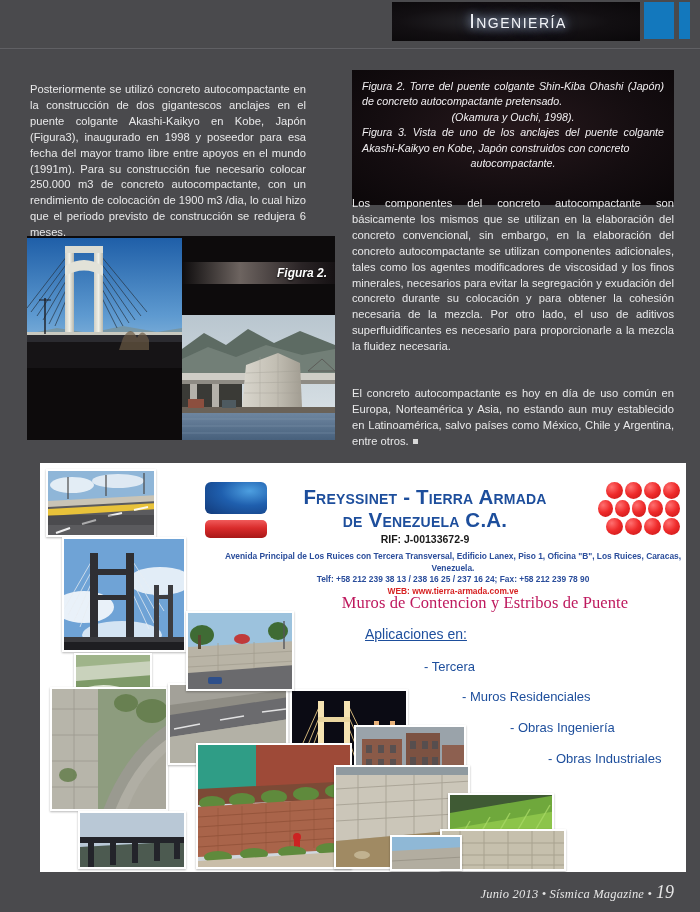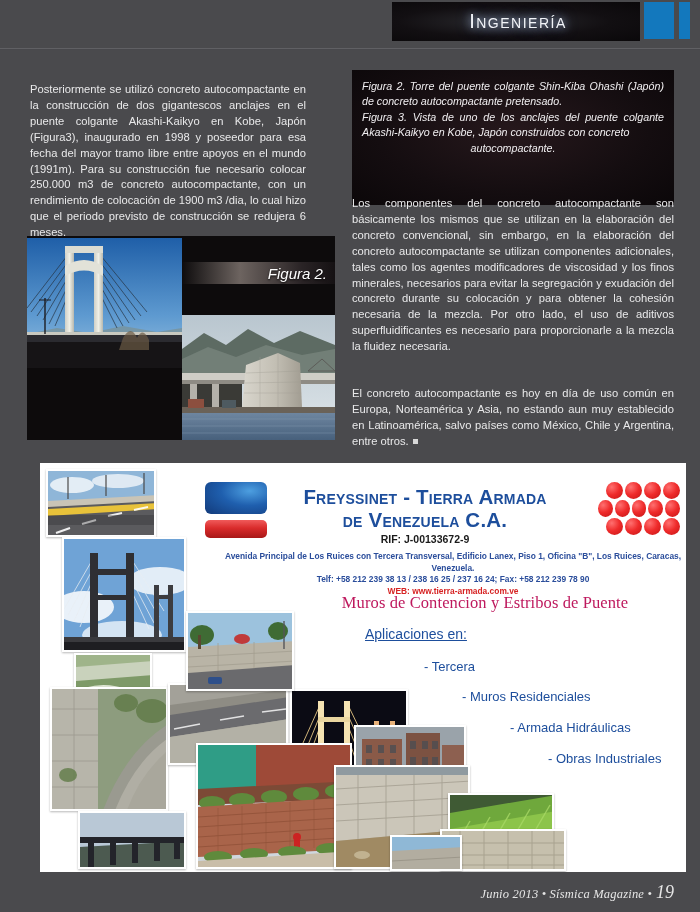--- a/index.html
+++ b/index.html
@@ -137,23 +137,23 @@
   .fig-label-strip {
     position: absolute;
     height: 22px;
     background: linear-gradient(to right, rgba(25,22,24,0.05) 0%, #6d6460 38%, #2a2426 78%, #151113 100%);
     display: flex;
     align-items: center;
   }
   #fig2-strip { left: 155px; top: 26px; width: 153px; justify-content: flex-end; padding-right: 8px;}
   #fig3-strip { left: 0px;  top: 156px; width: 155px; justify-content: flex-end; padding-right: 10px;}
   .fig-label {
-    font-size: 15px;
+    font-size: 12px;
     font-style: italic;
-    font-weight: normal;
+    font-weight: bold;
     color: #ffffff;
     font-family: "Liberation Sans", sans-serif;
     text-shadow: 0 1px 2px rgba(0,0,0,0.9);
   }
 
   
   #ad-panel {
     position: absolute;
     left: 27px; top: 463px;
     width: 646px; height: 409px;
@@ -301,20 +301,21 @@
   <div id="header-square-small"></div>
 </div>
 <div id="header-rule"></div>
 
 <div id="left-column">
   <p class="body-text">Posteriormente se utilizó concreto autocompactante en la construcción de dos gigantescos  anclajes en el puente colgante Akashi-Kaikyo en Kobe, Japón (Figura3), inaugurado en 1998 y poseedor para esa fecha del mayor tramo libre entre apoyos en el mundo (1991m). Para su construcción fue necesario colocar 250.000 m3 de concreto autocompactante, con un rendimiento de colocación de 1900 m3 /dia, lo cual hizo que el periodo previsto de construcción se redujera 6 meses.</p>
 </div>
 
 <div id="caption-box">
   <div class="caption-text">Figura 2. Torre del puente colgante Shin-Kiba Ohashi (Japón) de concreto autocompactante pretensado.</div>
+  <div class="caption-text center">(Okamura y Ouchi, 1998).</div>
   <div class="caption-text">Figura 3. Vista de uno de los anclajes del puente colgante Akashi-Kaikyo en Kobe, Japón construidos con concreto</div>
   <div class="caption-text center">autocompactante.</div>
 </div>
 
 <div id="right-column-1">
   <p class="body-text">Los componentes del concreto autocompactante son básicamente los mismos que se utilizan en la elaboración del concreto convencional, sin embargo, en la elaboración del concreto autocompactante se utilizan componentes adicionales, tales como los agentes modificadores de viscosidad y los finos minerales, necesarios para evitar la segregación y exudación del concreto durante su colocación y para obtener la cohesión necesaria de la mezcla. Por otro lado, el uso de aditivos superfluidificantes es necesario para proporcionarle a la mezcla la fluidez necesaria.</p>
 </div>
 <div id="right-column-2">
   <p class="body-text"><span>El concreto autocompactante es hoy en día de uso común en Europa, Norteamérica y Asia, no estando aun muy establecido en Latinoamérica, salvo países como México, Chile y Argentina, entre otros.</span><span class="end-mark"></span></p>
 </div>
@@ -792,21 +793,21 @@
     <div class="ad-addr-line">Avenida Principal de Los Ruices con Tercera Transversal, Edificio Lanex, Piso 1, Oficina "B", Los Ruices, Caracas, Venezuela.</div>
     <div class="ad-addr-line">Telf: +58 212 239 38 13 / 238 16 25 / 237 16 24; Fax: +58 212 239 78 90</div>
     <div class="ad-web-line">WEB: www.tierra-armada.com.ve</div>
   </div>
 
   <div id="ad-headline">Muros de Contencion y Estribos de Puente</div>
   <div id="ad-applications-label"> Aplicaciones en: </div>
 
   <div class="ad-bullet" id="ad-bullet-0">-  Tercera</div>
   <div class="ad-bullet" id="ad-bullet-1">- Muros Residenciales</div>
-  <div class="ad-bullet" id="ad-bullet-2">- Armada Hidráulicas</div>
+  <div class="ad-bullet" id="ad-bullet-2">- Obras Ingeniería</div>
   <div class="ad-bullet" id="ad-bullet-3">- Obras Industriales</div>
 
 </div>
 
 <div id="footer">
   <span id="footer-text">Junio 2013 • Sísmica Magazine •</span>
   <span id="footer-page">19</span>
 </div>
 
 </body></html>

